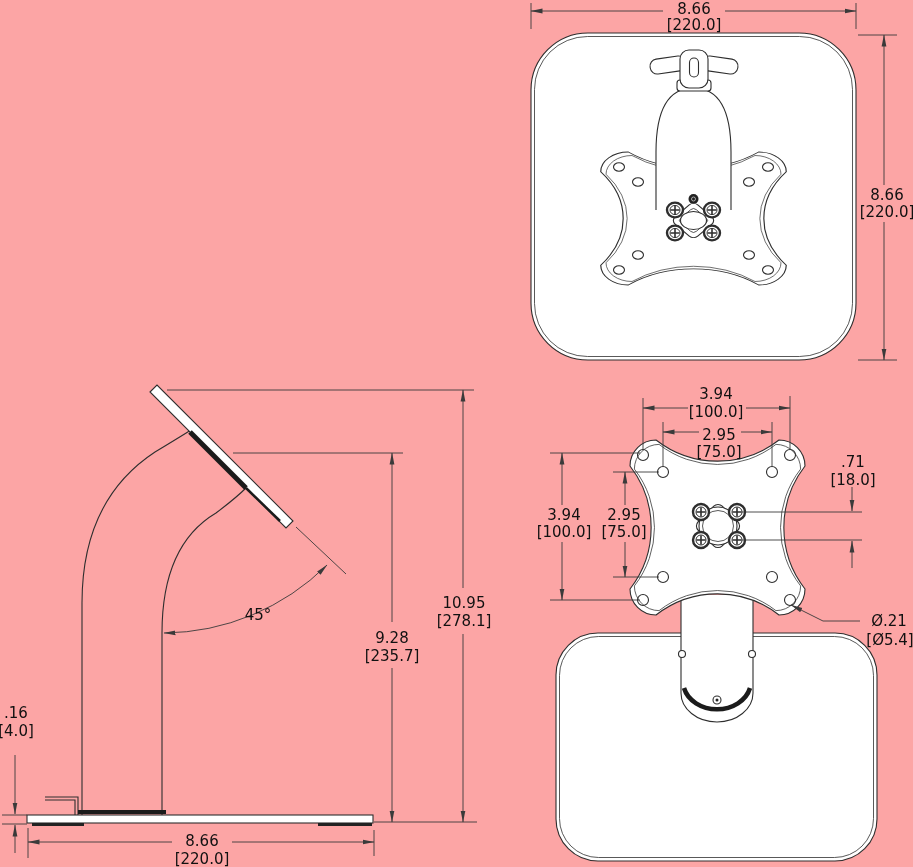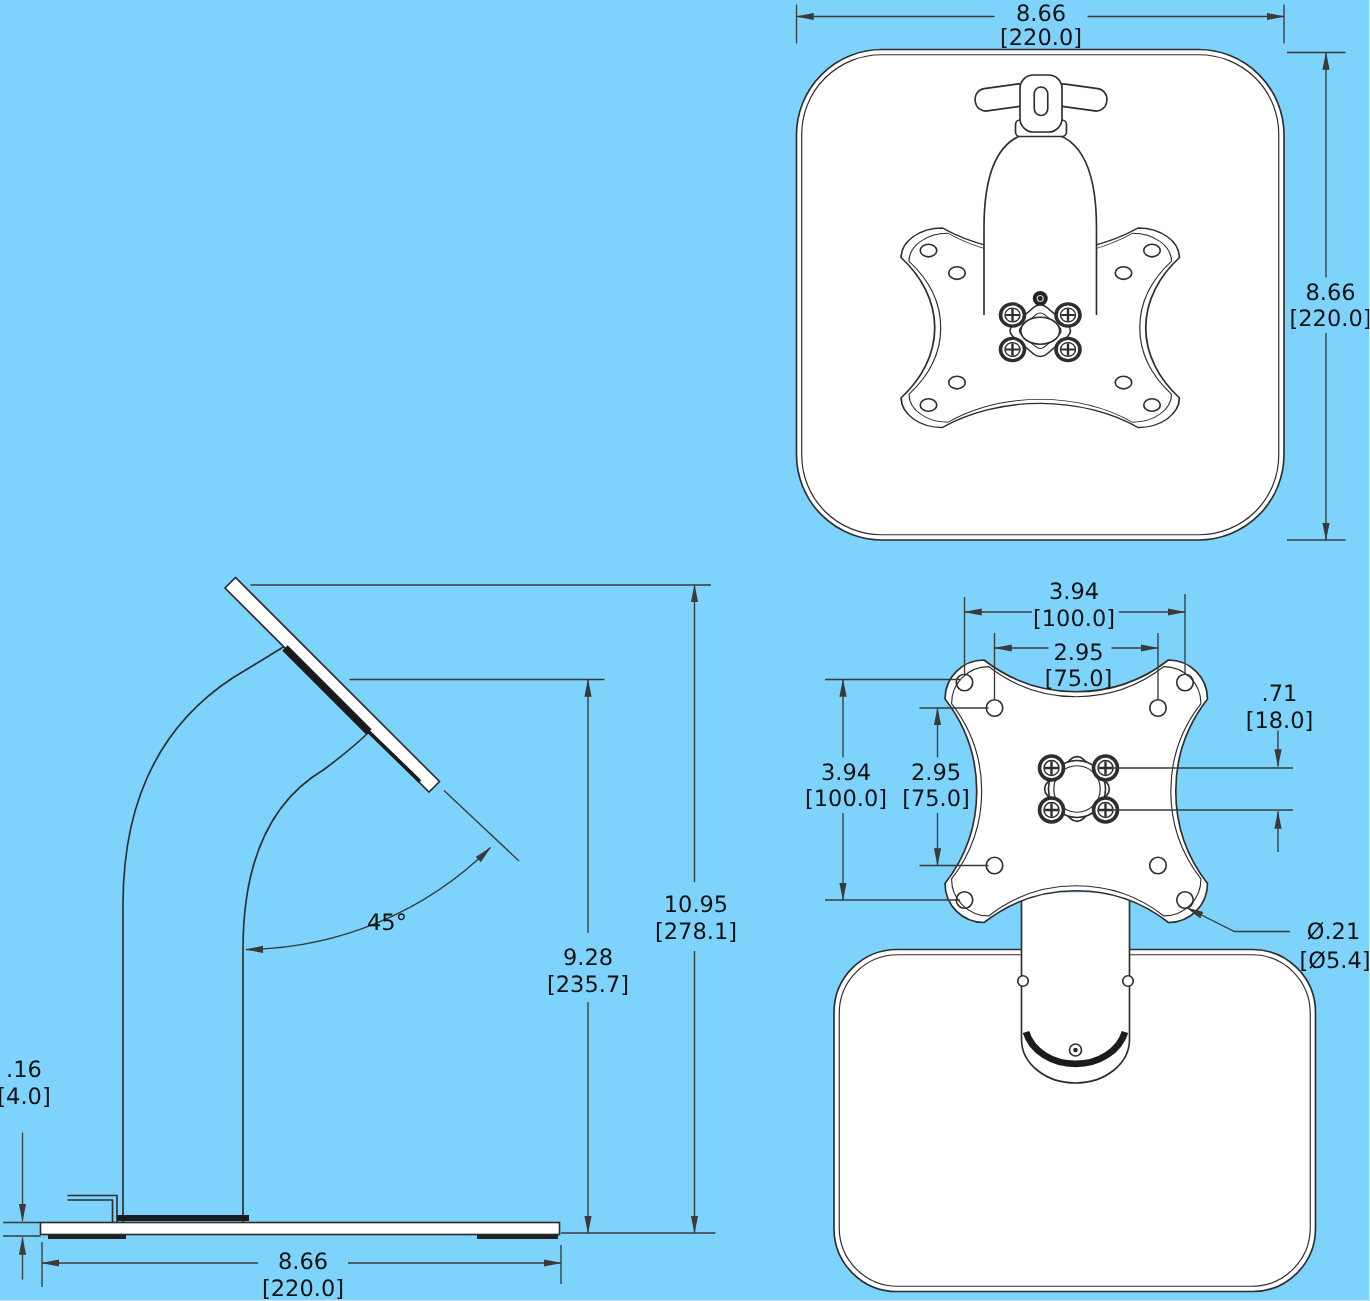--- a/index.html
+++ b/index.html
@@ -1,16 +1,16 @@
 <!DOCTYPE html>
 <html><head>
 <meta charset="utf-8">
 <style>
   html,body{margin:0;padding:0;background:#ffffff;}
-  .sheet{position:relative;width:913px;height:867px;background:#7dd3fc;overflow:hidden;}
+  .sheet{position:relative;width:913px;height:867px;background:#fca5a5;overflow:hidden;}
   svg{display:block;}
   svg text{font-family:"DejaVu Sans","Liberation Sans",sans-serif;font-size:15px;fill:#111;}
   .geo{stroke:#2e2e2e;stroke-width:1.1;fill:none;}
   .geow{stroke:#2e2e2e;stroke-width:1.1;fill:#ffffff;}
   .thin{stroke:#2e2e2e;stroke-width:0.8;fill:none;}
   .dim{stroke:#3a3a3a;stroke-width:0.9;fill:none;}
   .lblc{text-anchor:middle;}
 </style>
 </head>
 <body>

